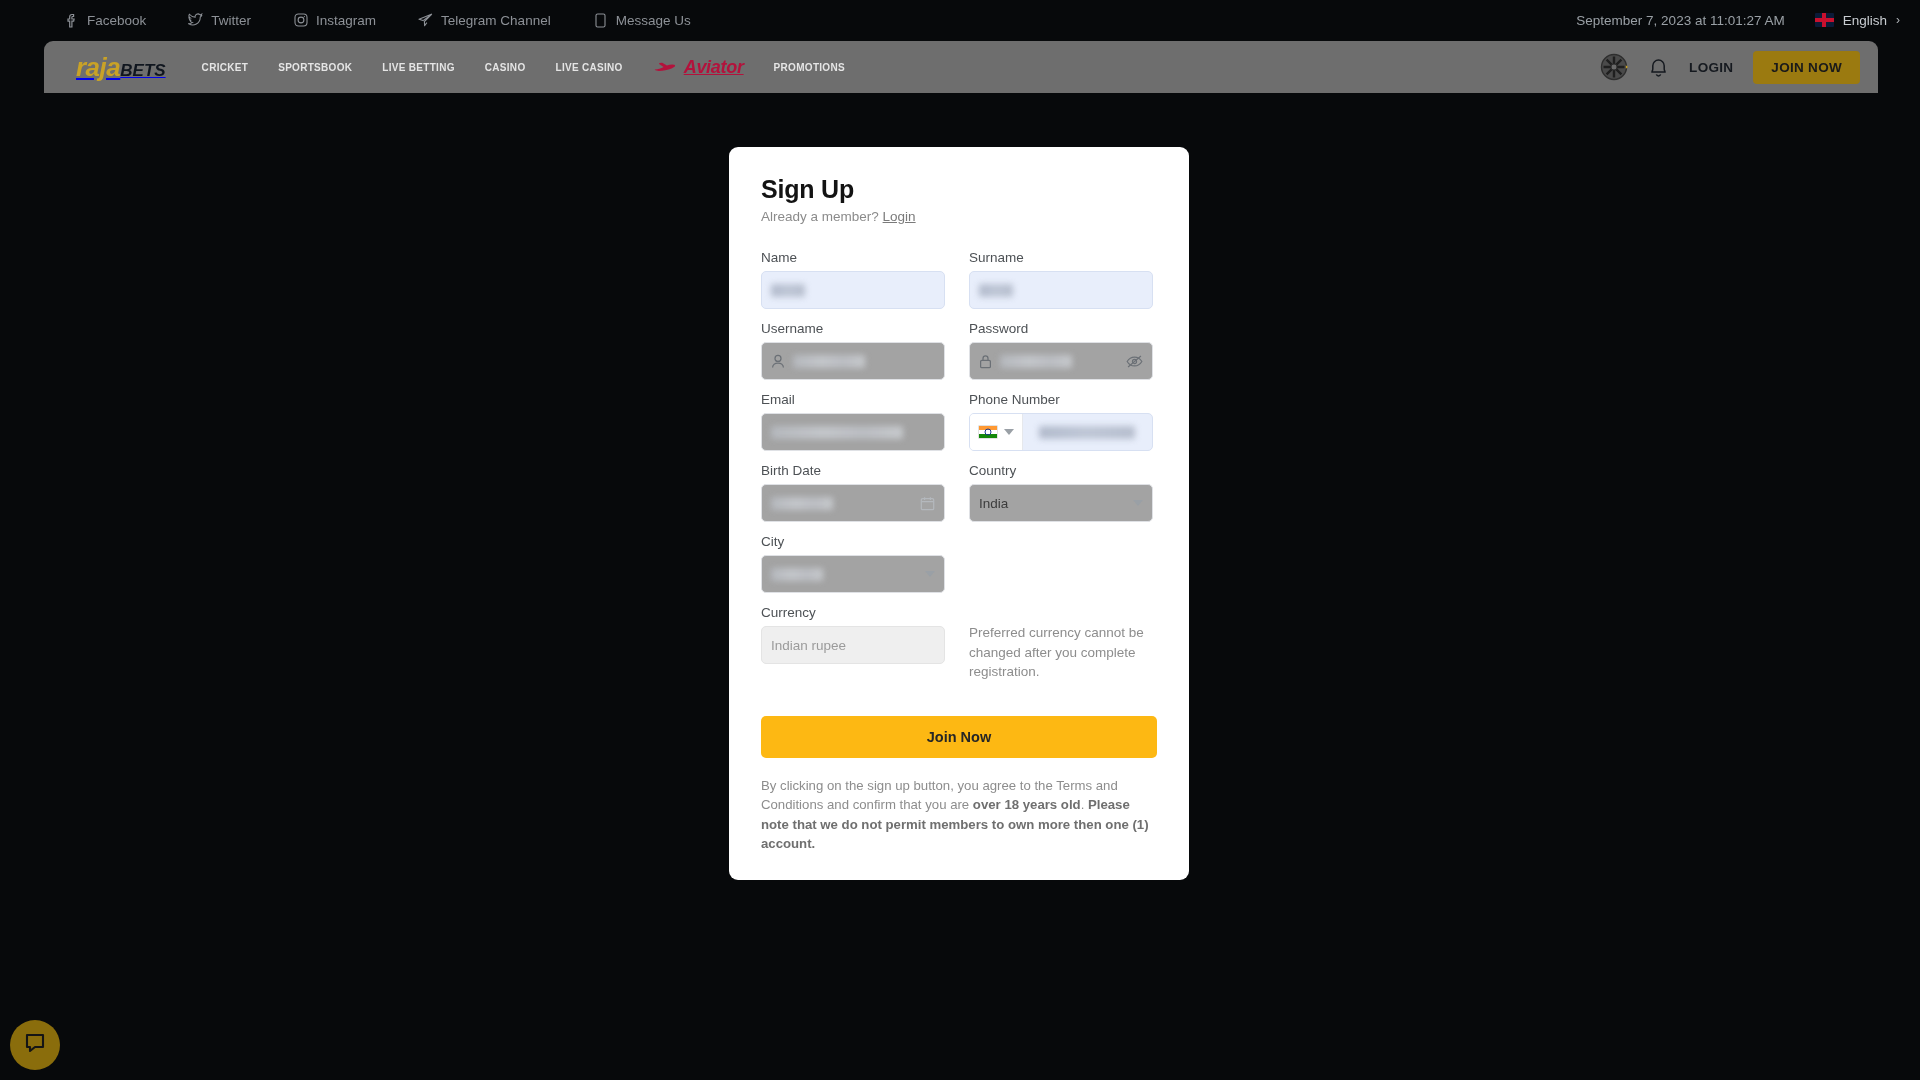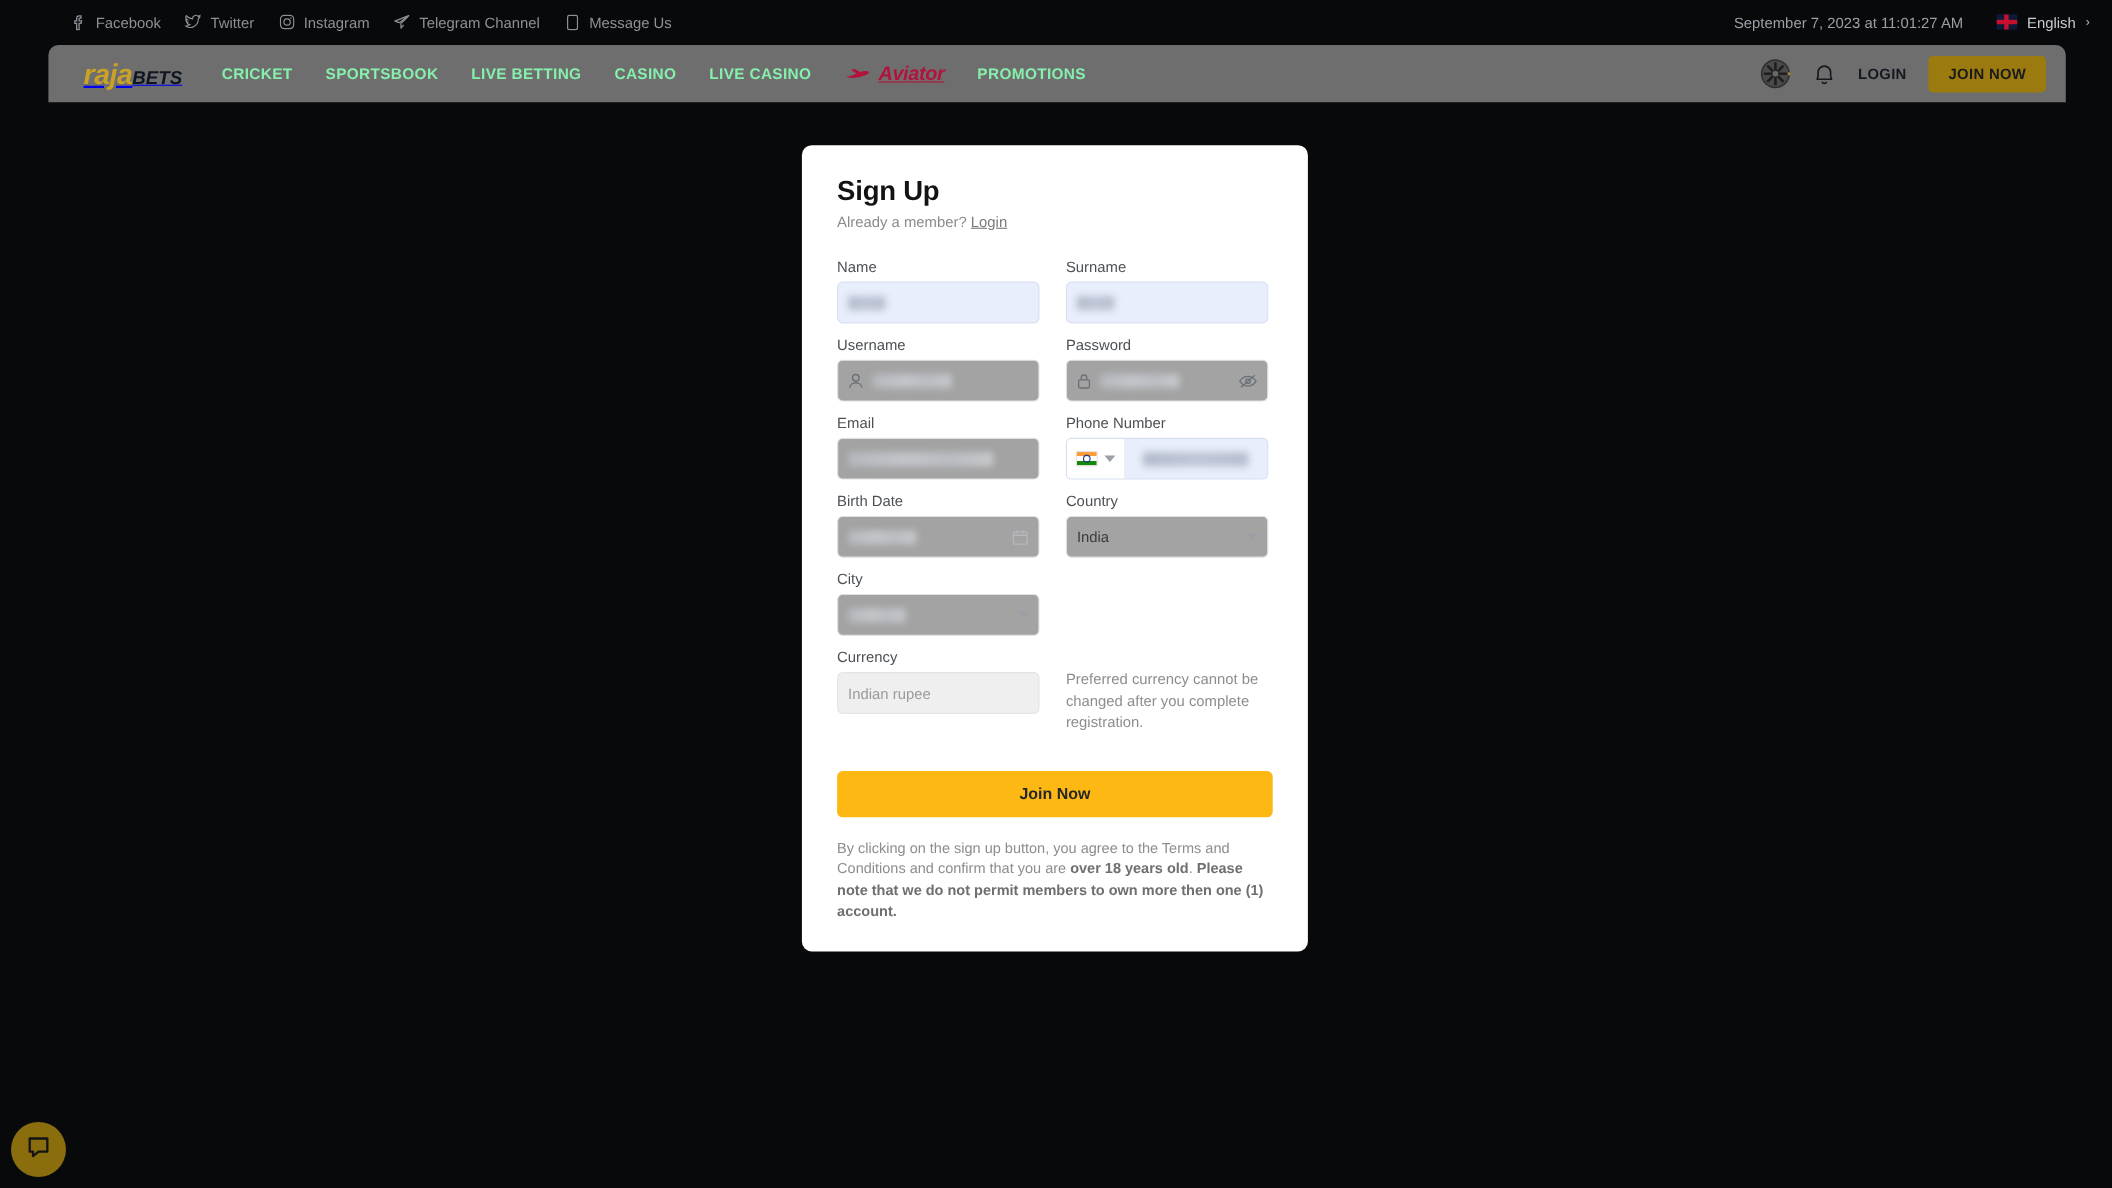--- a/index.html
+++ b/index.html
@@ -21,21 +21,21 @@
     top: 0; left: 0;
     width: 1920px; height: 40px;
     display: flex;
     align-items: center;
     color: #8d9197;
     font-size: 13.5px;
   }
   .social-links {
     display: flex;
     align-items: flex-start;
-    gap: 22px;
+    gap: 42px;
     margin-left: 64px;
   }
   .social-link {
     display: flex;
     align-items: center;
     gap: 8px;
     color: #8d9197;
     text-decoration: none;
     white-space: nowrap;
   }
@@ -89,22 +89,22 @@
     font-style: italic;
     font-weight: 800;
     letter-spacing: -0.5px;
     user-select: none;
   }
   .logo .raja { color: #c9a227; font-size: 26px; }
   .logo .bets { color: #10161f; font-size: 17px; letter-spacing: 0px; }
 
   .nav-links { display: flex; align-items: center; gap: 30px; }
   .nav-link {
-    color: #86efac;
-    font-size: 14px;
+    color: #e5e5e5;
+    font-size: 10px;
     font-weight: 700;
     letter-spacing: 0.3px;
     text-decoration: none;
     white-space: nowrap;
   }
   .nav-aviator {
     display: flex; align-items: center; gap: 5px;
     color: #b3123c;
     font-style: italic;
     font-weight: 800;
@@ -132,21 +132,21 @@
     color: #1a1a1a;
     font-size: 13.5px; font-weight: 700; letter-spacing: 0.3px;
     border: none; border-radius: 4px;
     padding: 9px 18px; cursor: pointer;
     font-family: inherit; white-space: nowrap;
   }
 
   
   .modal-card {
     position: absolute;
-    left: 729px; top: 132px;
+    left: 729px; top: 147px;
     width: 460px;
     background: #ffffff;
     border-radius: 9px;
     padding: 28px 32px 26px;
     z-index: 5;
   }
   .card-title {
     font-size: 25px;
     font-weight: 700;
     color: #131313;

